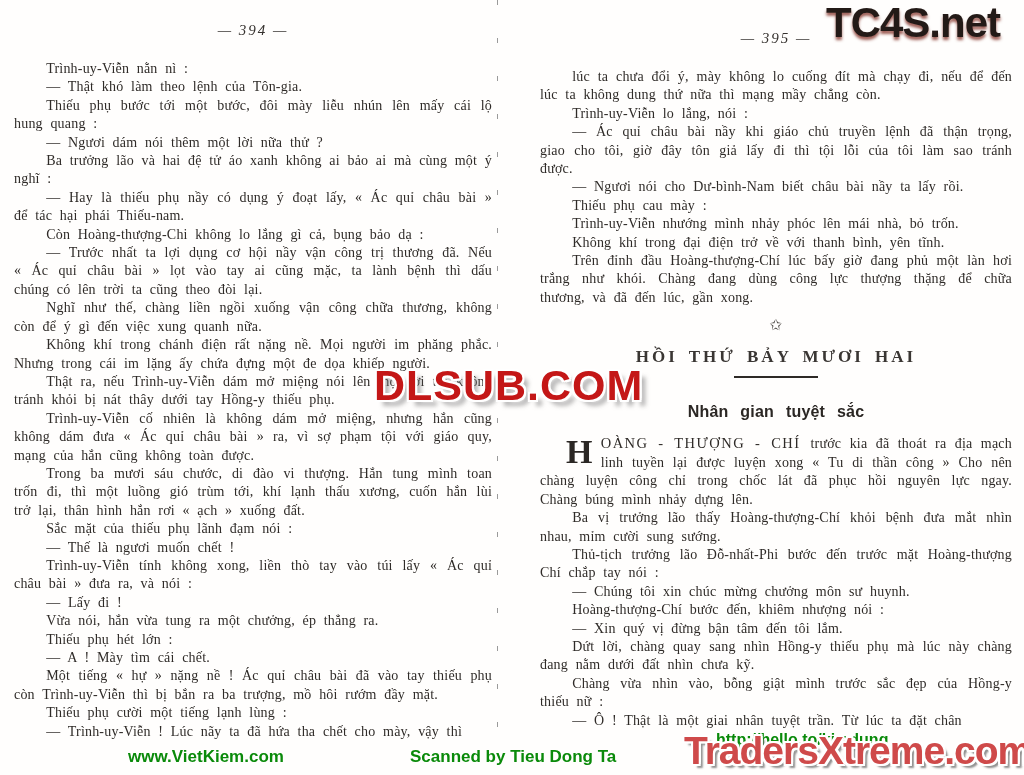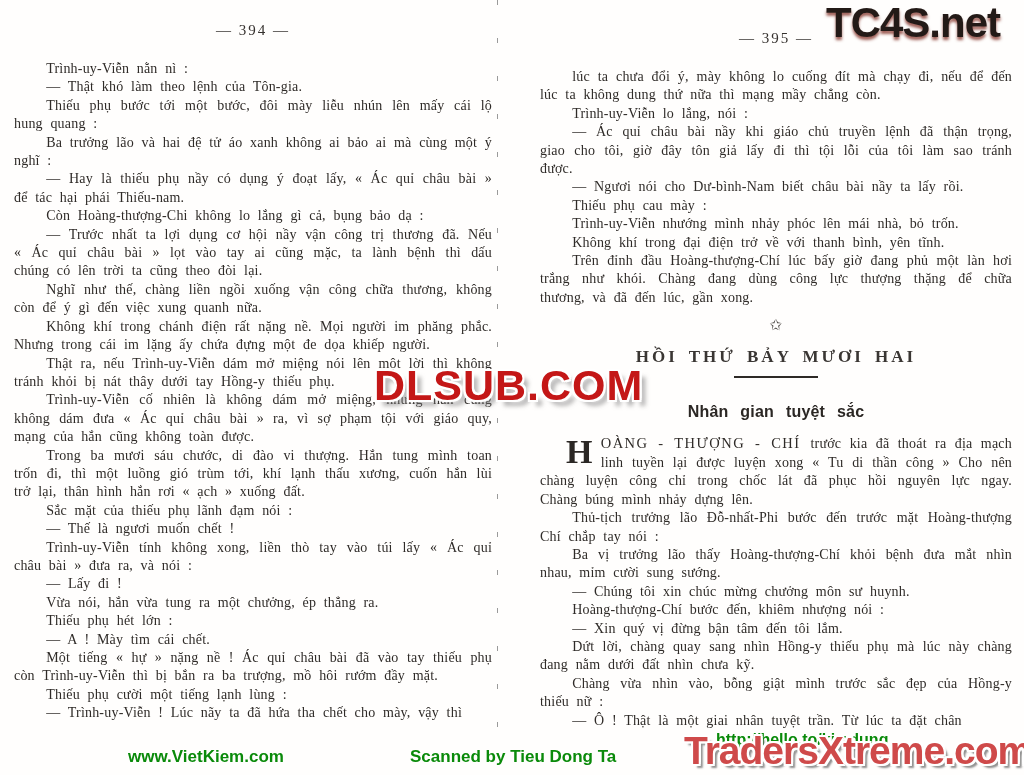--- a/index.html
+++ b/index.html
@@ -7,21 +7,21 @@
     position:relative; width:1024px; height:775px;
     background:#fffefd; overflow:hidden;
     font-family:"Liberation Serif", serif;
   }
   
   .page { position:absolute; color:#2f2b28; }
   .page-left  { left:14px;  top:22px; width:478px; }
   .page-right { left:540px; top:30px; width:472px; }
   .page-num {
     text-align:center; font-size:15px; letter-spacing:2px;
-    color:#35312e; margin-bottom:21px;
+    color:#35312e; margin-bottom:21px;font-style:italic;
   }
   .body {
     font-size:14px; line-height:18.4px; text-align:justify;
     word-spacing:0.28em; letter-spacing:0.2px;
   }
   .para { margin:0; text-indent:2.3em; }
   
   .star { text-align:center; font-size:15px; color:#4a4642; margin:9px 0 4px; text-indent:0; }
   .chapter {
     text-align:center; font-weight:600; font-size:17px; line-height:1.2;
@@ -89,20 +89,21 @@
 <body>
 
 <div class="screen">
 
   <div class="page page-left">
     <div class="page-num">— 394 —</div>
     <div class="body">
       <p class="para">Trình-uy-Viễn nằn nì :</p>
       <p class="para">— Thật khó làm theo lệnh của Tôn-gia.</p>
       <p class="para">Thiếu phụ bước tới một bước, đôi mày liễu nhún lên mấy cái lộ hung quang :</p>
+      <p class="para">— Ngươi dám nói thêm một lời nữa thử ?</p>
       <p class="para">Ba trưởng lão và hai đệ tử áo xanh không ai bảo ai mà cùng một ý nghĩ :</p>
       <p class="para">— Hay là thiếu phụ nầy có dụng ý đoạt lấy, « Ác quỉ châu bài » để tác hại phái Thiếu-nam.</p>
       <p class="para">Còn Hoàng-thượng-Chi không lo lắng gì cả, bụng bảo dạ :</p>
       <p class="para">— Trước nhất ta lợi dụng cơ hội nầy vận công trị thương đã. Nếu « Ác quỉ châu bài » lọt vào tay ai cũng mặc, ta lành bệnh thì dấu chúng có lên trời ta cũng theo đòi lại.</p>
       <p class="para">Nghĩ như thế, chàng liền ngồi xuống vận công chữa thương, không còn để ý gì đến việc xung quanh nữa.</p>
       <p class="para">Không khí trong chánh điện rất nặng nề. Mọi người im phăng phắc. Nhưng trong cái im lặng ấy chứa đựng một đe dọa khiếp người.</p>
       <p class="para">Thật ra, nếu Trình-uy-Viễn dám mở miệng nói lên một lời thì không tránh khỏi bị nát thây dưới tay Hồng-y thiếu phụ.</p>
       <p class="para">Trình-uy-Viễn cố nhiên là không dám mở miệng, nhưng hắn cũng không dám đưa « Ác quỉ châu bài » ra, vì sợ phạm tội với giáo quy, mạng của hắn cũng không toàn được.</p>
       <p class="para">Trong ba mươi sáu chước, di đào vi thượng. Hắn tung mình toan trốn đi, thì một luồng gió trùm tới, khí lạnh thấu xương, cuốn hắn lùi trở lại, thân hình hắn rơi « ạch » xuống đất.</p>
       <p class="para">Sắc mặt của thiếu phụ lãnh đạm nói :</p>
@@ -134,22 +135,22 @@
 
       <div class="star">✩</div>
       <h2 class="chapter">HỒI THỨ BẢY MƯƠI HAI</h2>
       <hr class="rule">
       <h3 class="subtitle">Nhân gian tuyệt sắc</h3>
 
       <p class="para dropcap-para">
         <span class="dropcap">H</span><span class="dropcap-caps">OÀNG - THƯỢNG - CHÍ </span><span>trước kia đã thoát ra địa mạch linh tuyền lại được luyện xong « Tu di thần công » Cho nên chàng luyện công chỉ trong chốc lát đã phục hồi nguyên lực ngay. Chàng búng mình nhảy dựng lên.</span>
       </p>
 
+      <p class="para">Ba vị trưởng lão thấy Hoàng-thượng-Chí khỏi bệnh đưa mắt nhìn nhau, mỉm cười sung sướng.</p>
       <p class="para">Thủ-tịch trưởng lão Đỗ-nhất-Phi bước đến trước mặt Hoàng-thượng Chí chắp tay nói :</p>
-      <p class="para">Ba vị trưởng lão thấy Hoàng-thượng-Chí khỏi bệnh đưa mắt nhìn nhau, mỉm cười sung sướng.</p>
       <p class="para">— Chúng tôi xin chúc mừng chưởng môn sư huynh.</p>
       <p class="para">Hoàng-thượng-Chí bước đến, khiêm nhượng nói :</p>
       <p class="para">— Xin quý vị đừng bận tâm đến tôi lắm.</p>
       <p class="para">Dứt lời, chàng quay sang nhìn Hồng-y thiếu phụ mà lúc này chàng đang nằm dưới đất nhìn chưa kỹ.</p>
       <p class="para">Chàng vừa nhìn vào, bỗng giật mình trước sắc đẹp của Hồng-y thiếu nữ :</p>
       <p class="para">— Ô ! Thật là một giai nhân tuyệt trần. Từ lúc ta đặt chân</p>
     </div>
   </div>
 
   <div class="wm-tc4s">TC4S.net</div>

